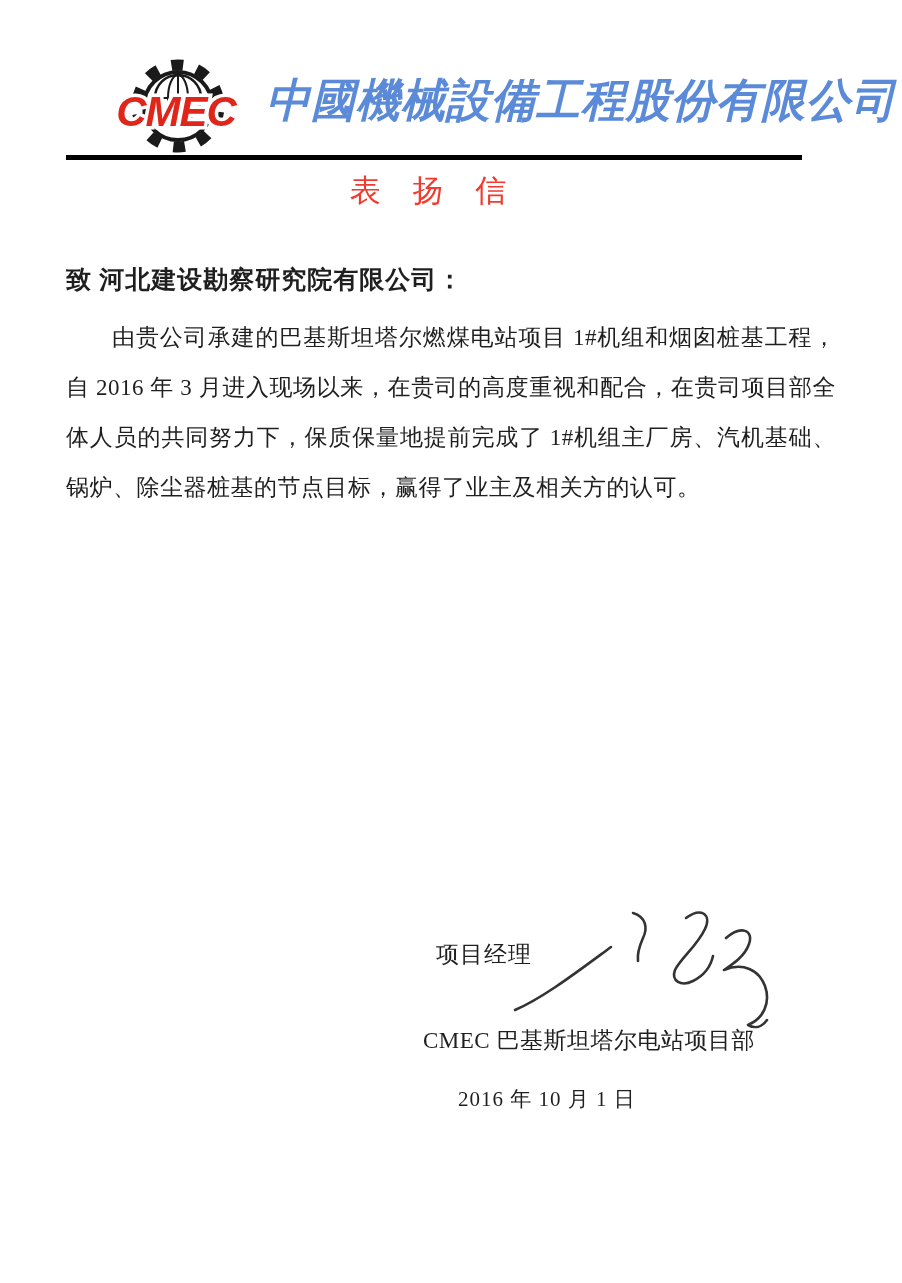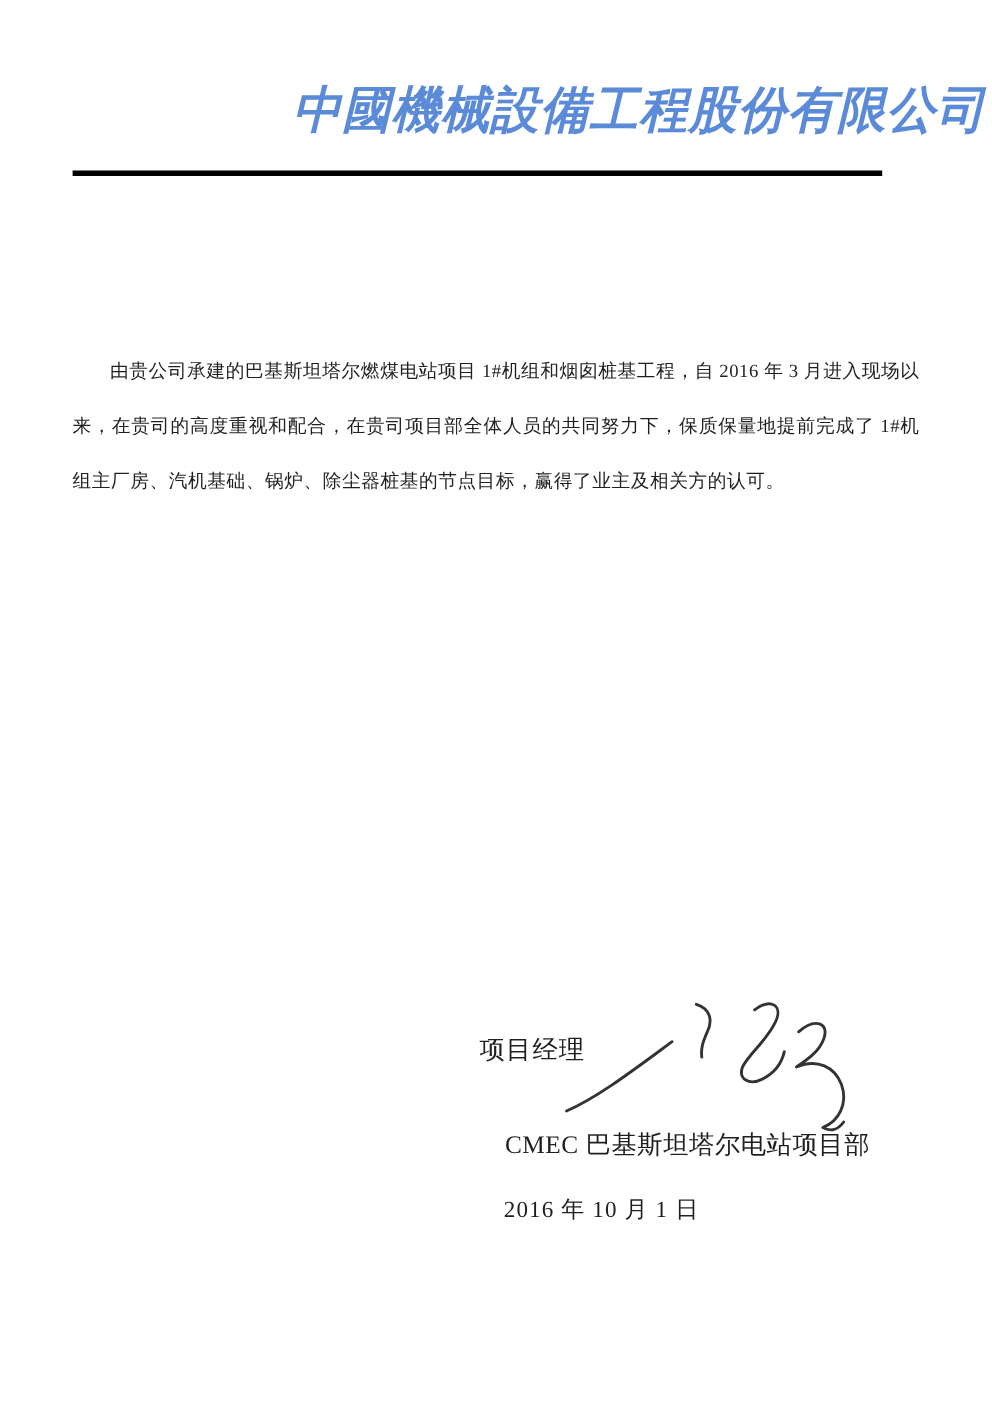--- a/index.html
+++ b/index.html
@@ -60,21 +60,21 @@
 
   
   .salutation{
     position:absolute;left:66px;top:264px;width:770px;
     font-size:25px;line-height:32px;
     font-weight:bold;
     letter-spacing:1px;
   }
   .letter-body{
     position:absolute;left:66px;top:313px;width:770px;
-    font-size:17px;line-height:50px;
+    font-size:23px;line-height:50px;
     text-align:justify;
     letter-spacing:0.5px;
   }
   .letter-body p{
     text-indent:2em;
     margin:0;
   }
 
   
   .signer-title{
@@ -82,41 +82,57 @@
     font-size:23px;line-height:30px;letter-spacing:1px;
     white-space:nowrap;
   }
   .signature-svg{
     position:absolute;left:505px;top:898px;width:270px;height:142px;
   }
   .signature-dept{
     position:absolute;left:423px;top:1026px;
     font-size:23px;line-height:30px;letter-spacing:0.5px;
     white-space:nowrap;
-    margin-left:36px;
   }
   .letter-date{
     position:absolute;left:458px;top:1084px;
     font-size:21px;line-height:30px;letter-spacing:1px;
     white-space:nowrap;
   }
 </style>
 </head>
 <body>
 
 <div class="page">
 
+  <div class="logo">
+    <svg viewBox="0 0 172 108" width="172" height="108">
+
+      <circle cx="90" cy="54" r="41" fill="none" stroke="#1a1a1a" stroke-width="11" stroke-dasharray="11.7 14.1" transform="rotate(8 90 54)"></circle>
+
+      <circle cx="90" cy="54" r="34" fill="#ffffff" stroke="#1a1a1a" stroke-width="4"></circle>
+
+      <circle cx="90" cy="46" r="23" fill="none" stroke="#1a1a1a" stroke-width="2.5"></circle>
+      <ellipse cx="90" cy="46" rx="10" ry="23" fill="none" stroke="#1a1a1a" stroke-width="2"></ellipse>
+      <line x1="67" y1="46" x2="113" y2="46" stroke="#1a1a1a" stroke-width="2"></line>
+      <line x1="90" y1="23" x2="90" y2="69" stroke="#1a1a1a" stroke-width="2"></line>
+
+      <text x="88" y="74" text-anchor="middle" font-family="Liberation Sans, DejaVu Sans, sans-serif" font-size="42" font-weight="bold" font-style="italic" fill="#e0251b" stroke="#ffffff" stroke-width="7" paint-order="stroke" letter-spacing="-1">CMEC</text>
+    </svg>
+  </div>
 
   <div class="company-block">
     <div class="company-zh">中國機械設備工程股份有限公司</div>
   </div>
 
   <div class="header-divider"></div>
 
+  <div class="letter-title">表 扬 信</div>
 
+  <div class="salutation">致 河北建设勘察研究院有限公司：</div>
 
   <div class="letter-body">
     <p>由贵公司承建的巴基斯坦塔尔燃煤电站项目 1#机组和烟囱桩基工程，自 2016 年 3 月进入现场以来，在贵司的高度重视和配合，在贵司项目部全体人员的共同努力下，保质保量地提前完成了 1#机组主厂房、汽机基础、锅炉、除尘器桩基的节点目标，赢得了业主及相关方的认可。</p>
   </div>
 
   <div class="signer-title">项目经理</div>
 
   <svg class="signature-svg" viewBox="0 0 270 142">
     <g fill="none" stroke="#333333" stroke-width="2.6" stroke-linecap="round" stroke-linejoin="round">
 

